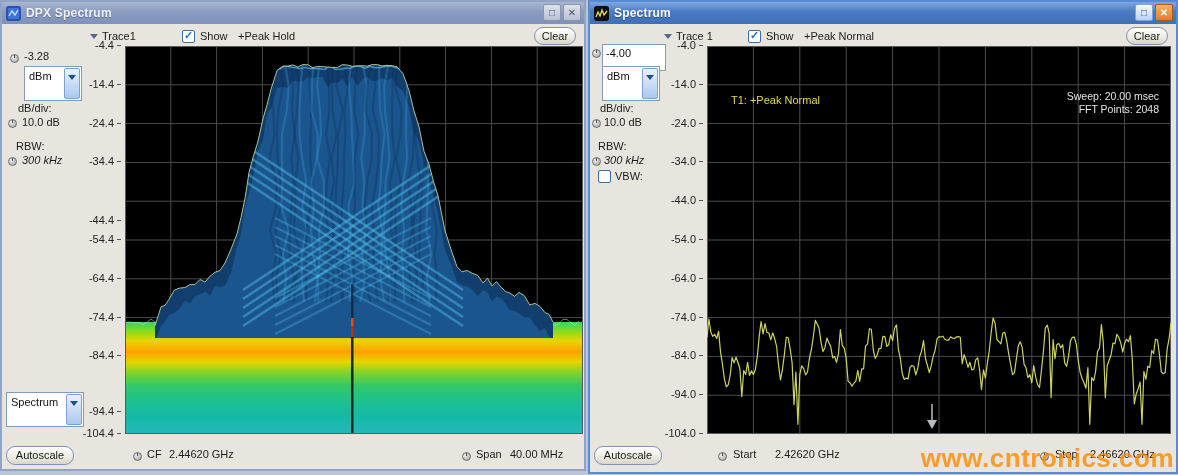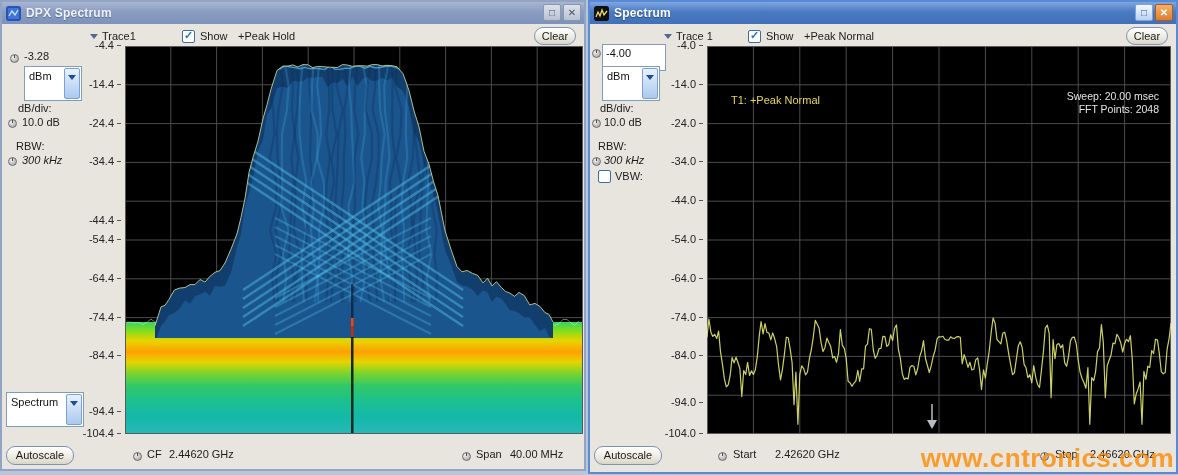--- a/index.html
+++ b/index.html
@@ -254,21 +254,21 @@
     <div class="yaxis" id="yaxis-right" style="left:0;width:113px;">
         <span class="ytick" style="top: 15px;">-4.0</span>
         <span class="ytick" style="top: 53.8px;">-14.0</span>
         <span class="ytick" style="top: 92.6px;">-24.0</span>
         <span class="ytick" style="top: 131.4px;">-34.0</span>
         <span class="ytick" style="top: 170.2px;">-44.0</span>
         <span class="ytick" style="top: 209px;">-54.0</span>
         <span class="ytick" style="top: 247.8px;">-64.0</span>
         <span class="ytick" style="top: 286.6px;">-74.0</span>
         <span class="ytick" style="top: 325.4px;">-84.0</span>
-        <span class="ytick" style="top: 364.2px; margin-top: 8px;">-94.0</span>
+        <span class="ytick" style="top: 364.2px;">-94.0</span>
         <span class="ytick" style="top: 403px;">-104.0</span>
       </div>
 
     <svg class="plot" id="spec-svg" style="left:117px;top:22px;" width="464" height="388">
         <rect x="0" y="0" width="464" height="388" fill="#000000"></rect>
         <g stroke="#4c4c4c" stroke-width="1">
           <line x1="46.4" y1="0" x2="46.4" y2="388"></line>
           <line x1="0" y1="38.8" x2="464" y2="38.8"></line>
           <line x1="92.8" y1="0" x2="92.8" y2="388"></line>
           <line x1="0" y1="77.6" x2="464" y2="77.6"></line>

